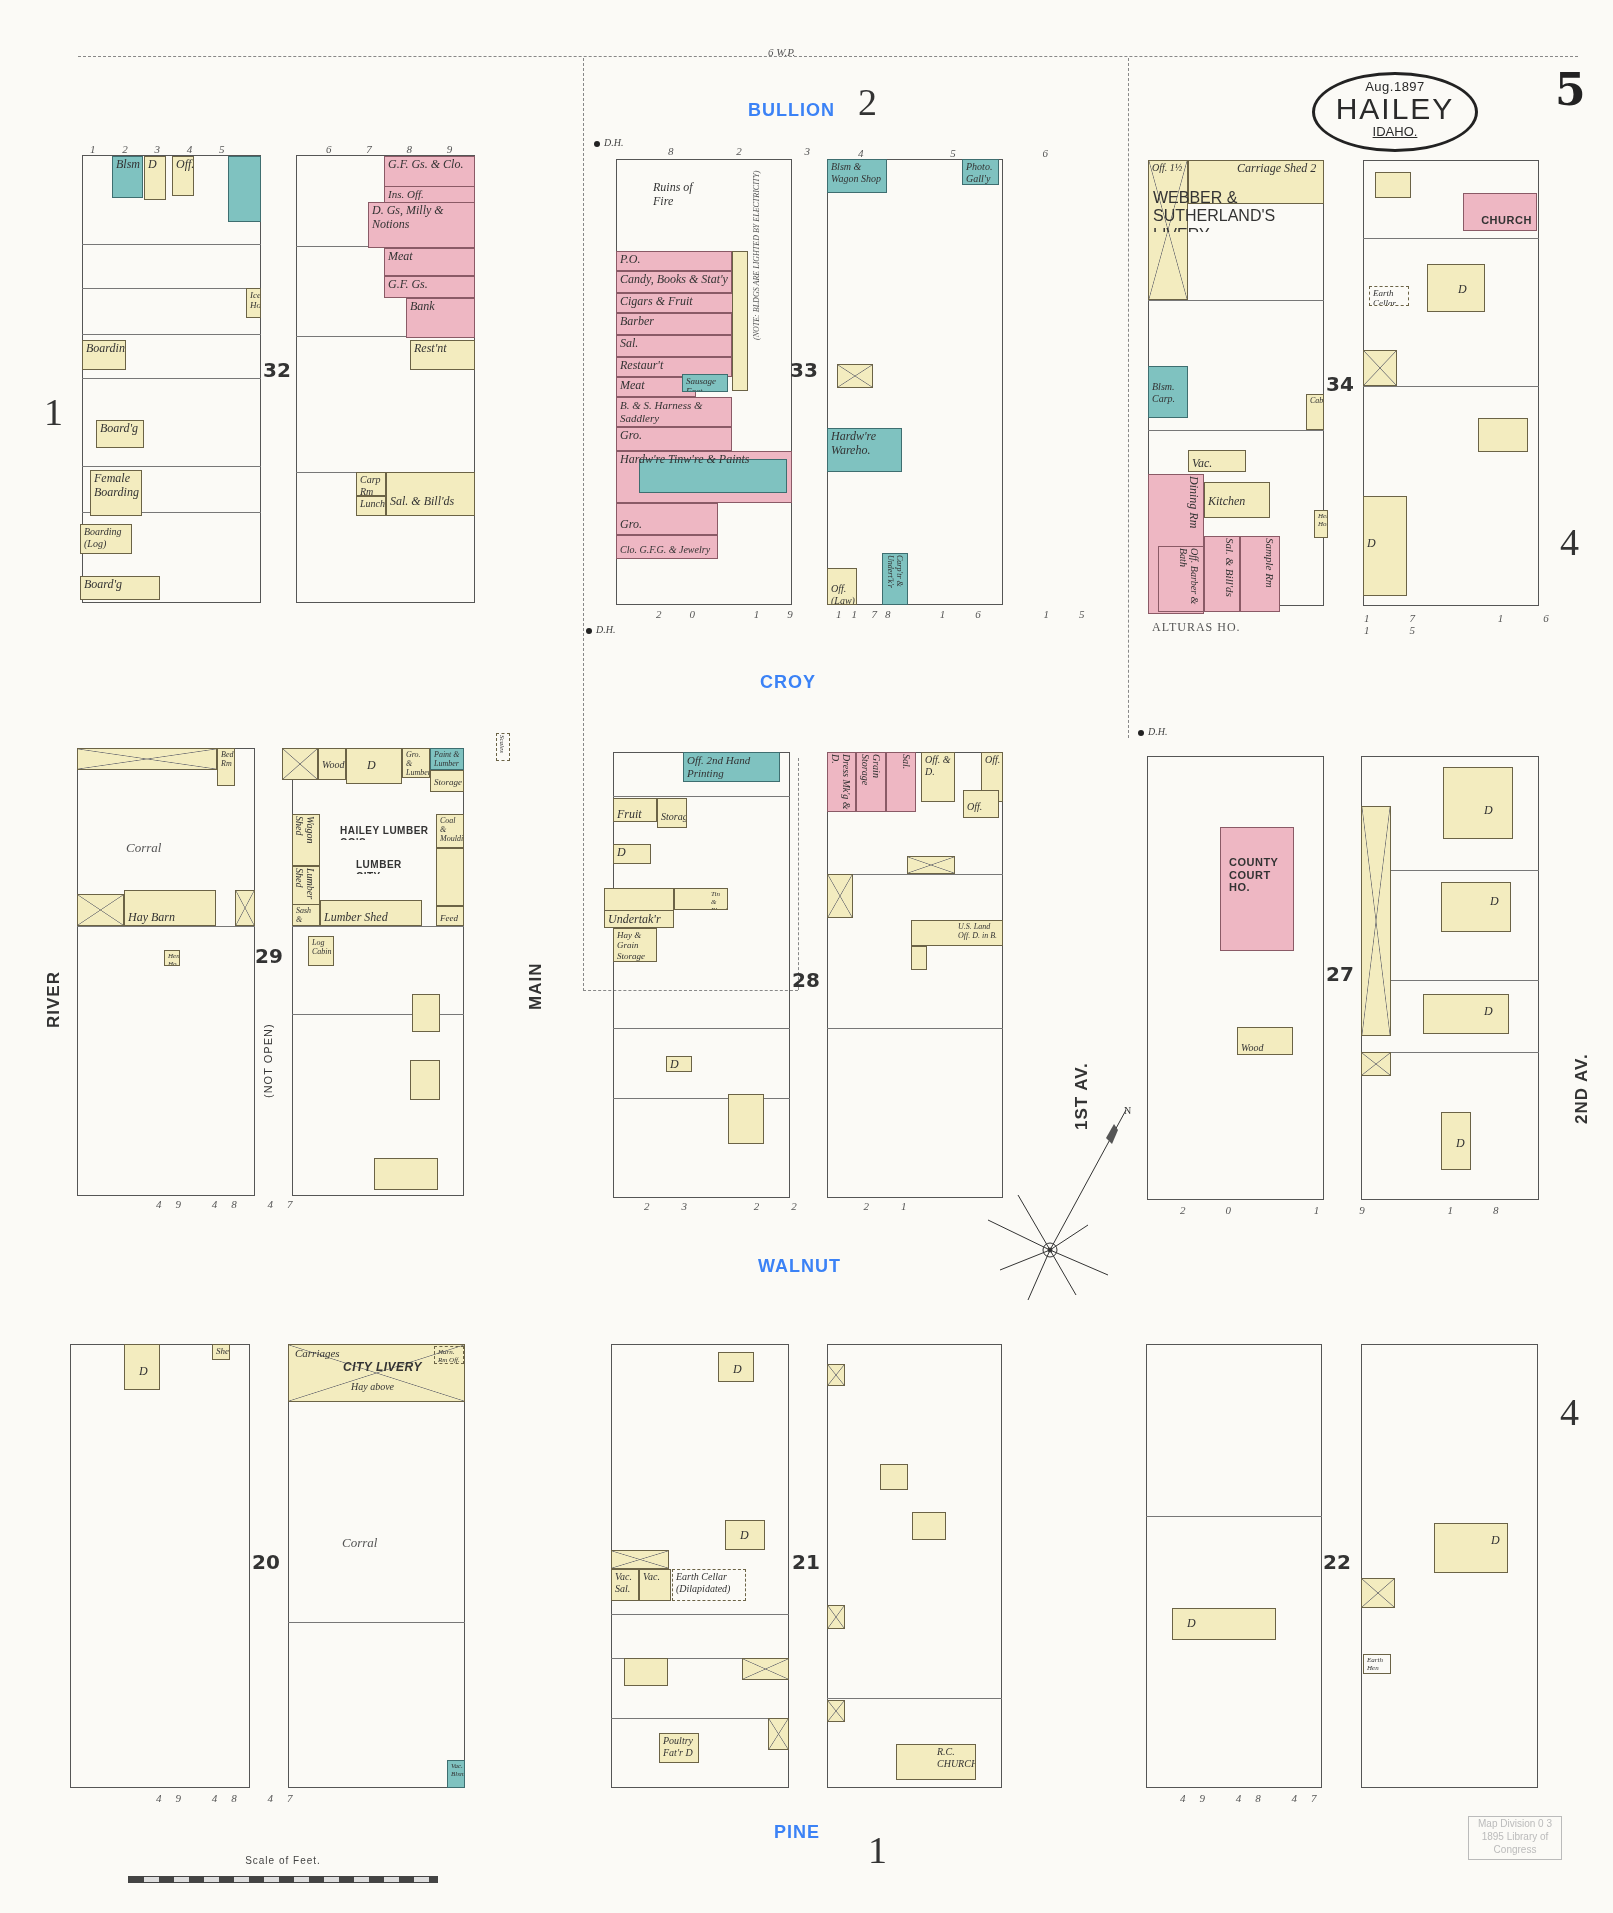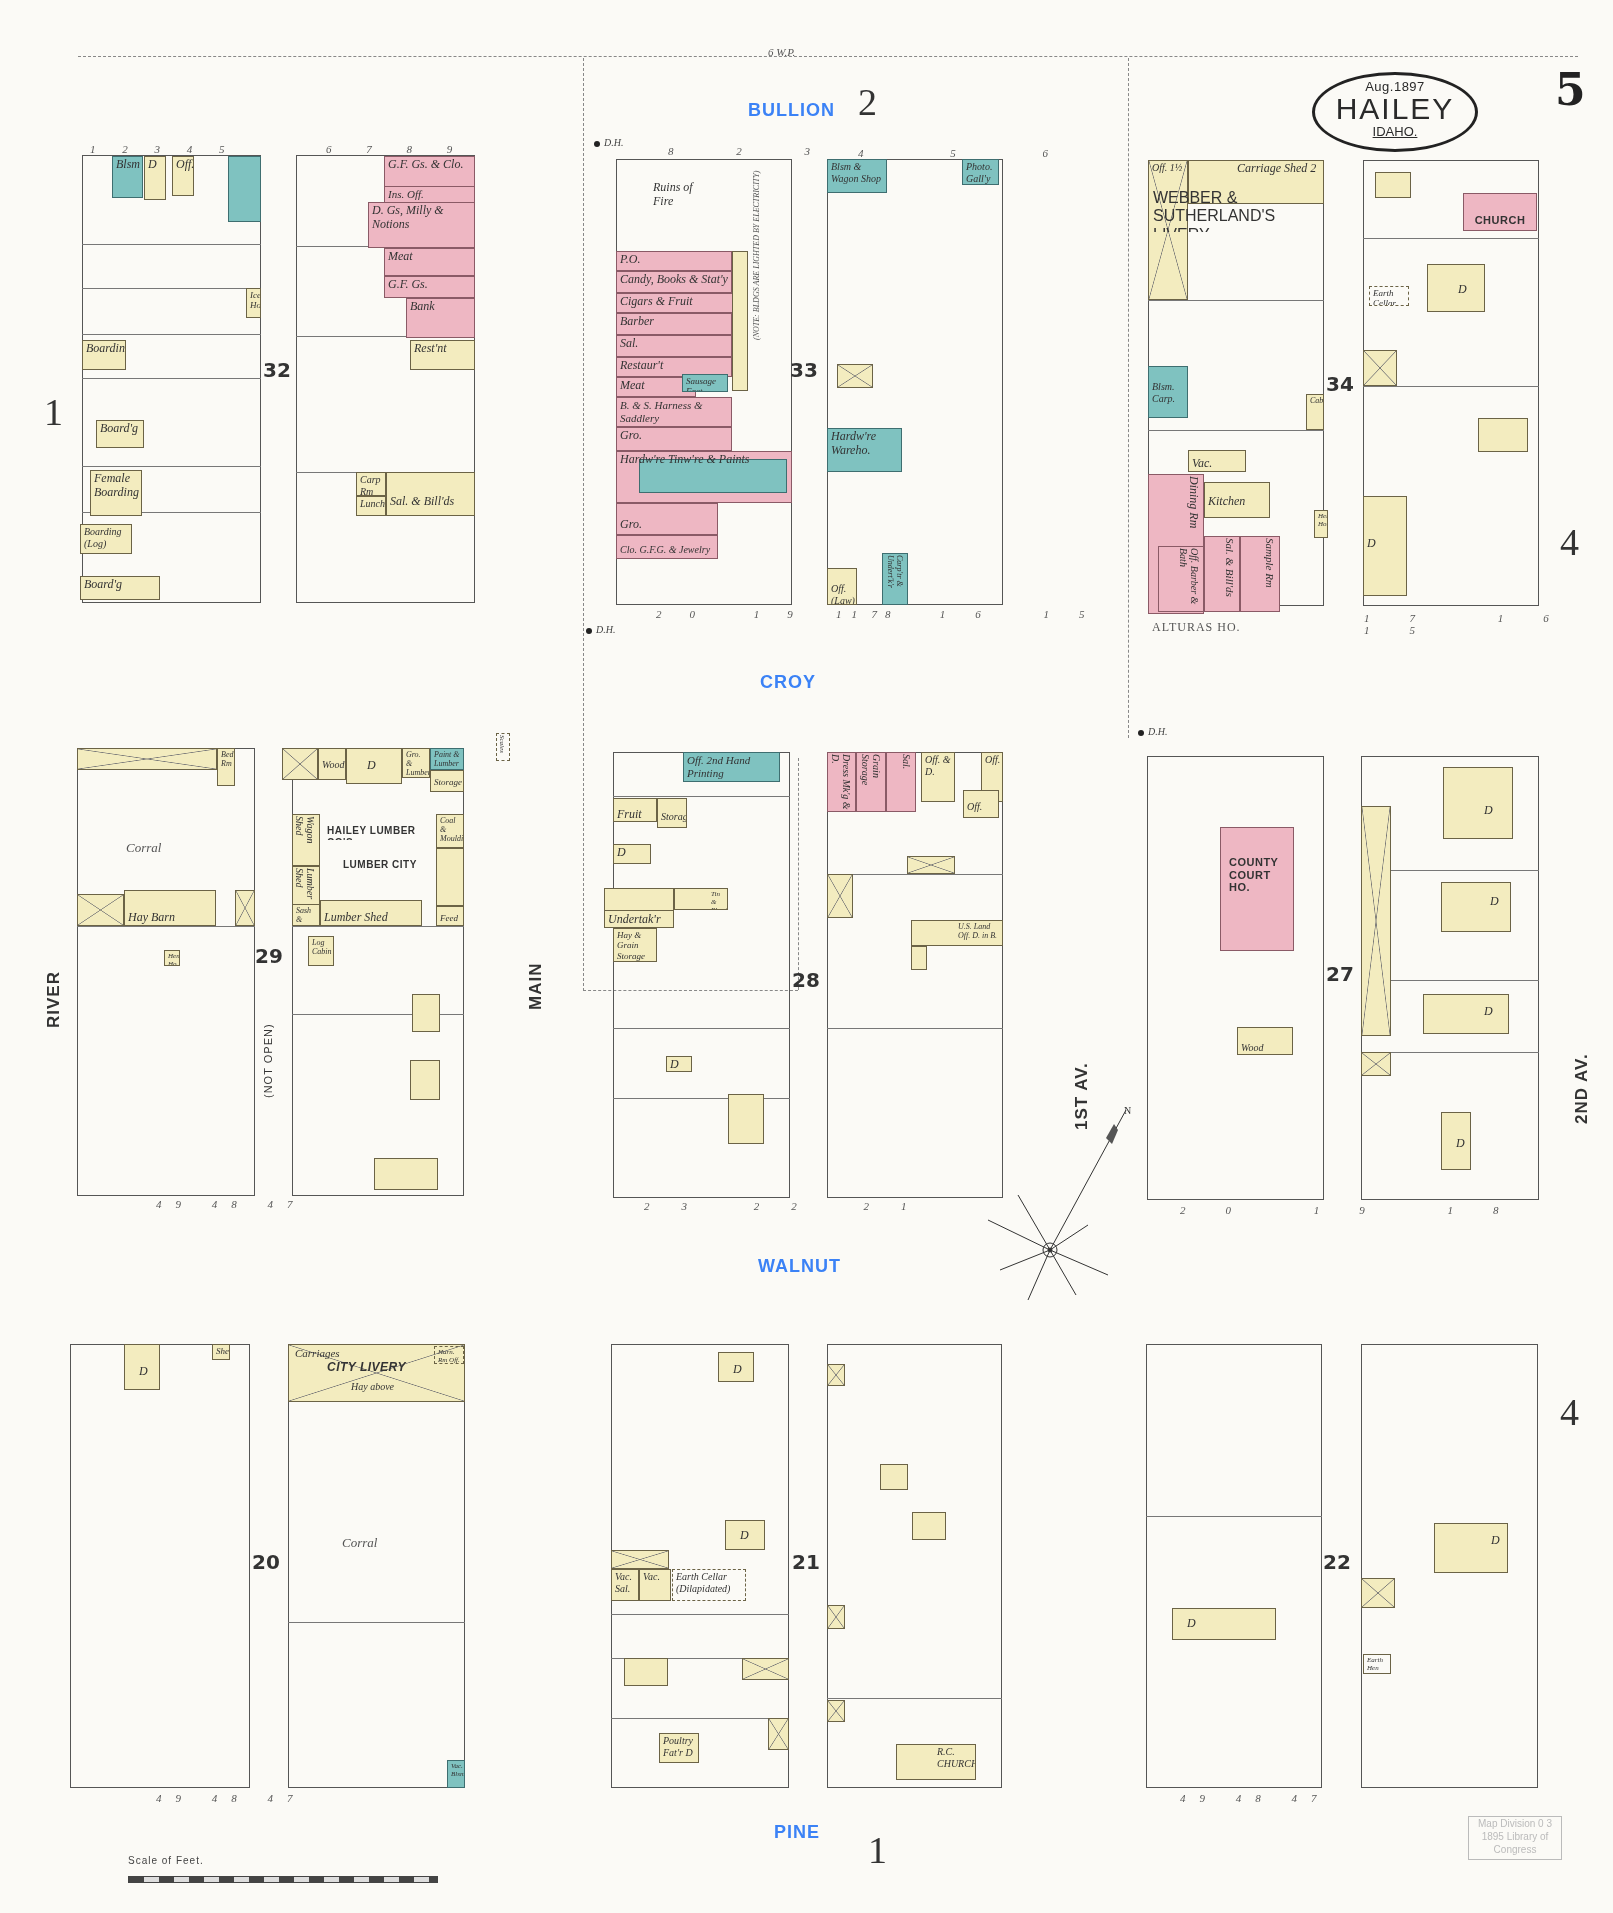--- a/index.html
+++ b/index.html
@@ -21,24 +21,24 @@
   .fireline{position:absolute;border-left:1.5px dashed #888;}
   .firelineh{position:absolute;border-top:1.5px dashed #888;}
   .dh{position:absolute;font-family:"Liberation Serif",serif;font-style:italic;font-size:10px;color:#444;}
   .dh:before{content:"";display:inline-block;width:6px;height:6px;border-radius:50%;background:#222;margin-right:4px;vertical-align:middle;}
   .cartouche{position:absolute;left:1312px;top:72px;width:166px;height:80px;border:3.5px solid #222;border-radius:50%;text-align:center;box-sizing:border-box;}
   .cartouche .d{font-size:13px;margin-top:4px;letter-spacing:0.5px;}
   .cartouche .c{font-size:30px;line-height:30px;letter-spacing:2px;}
   .cartouche .s{font-size:13px;text-decoration:underline;}
   .sheetnum{position:absolute;left:1555px;top:64px;font-family:"DejaVu Serif",serif;font-weight:bold;font-size:44px;color:#222;}
   .scale{position:absolute;left:128px;top:1855px;width:310px;}
-  .scale .t{font-size:10px;letter-spacing:1px;color:#444;}
+  .scale .t{font-size:10px;letter-spacing:1px;text-align:center;color:#444;}
   .scale .bar{height:5px;border:1px solid #444;background:repeating-linear-gradient(90deg,#444 0 15px,#ddd 15px 30px);margin-top:10px;}
   .stamp{position:absolute;left:1468px;top:1816px;width:92px;height:42px;border:1px solid #bbb;color:#bbb;font-size:10px;text-align:center;line-height:13px;}
-  .label-b{font-family:"Liberation Sans",sans-serif;font-style:normal;font-weight:bold;letter-spacing:0.5px;}
+  .label-b{font-family:"Liberation Sans",sans-serif;font-style:normal;font-weight:bold;letter-spacing:0.5px;padding-left:16px;}
 </style>
 </head>
 <body>
 
 <div class="firelineh" style="left:78px;top:56px;width:1500px;"></div>
 <div class="lotnum" style="left:768px;top:46px;">6 W.P.</div>
 
 <div class="fireline" style="left:583px;top:58px;height:933px;"></div>
 <div class="firelineh" style="left:583px;top:990px;width:215px;"></div>
 <div class="fireline" style="left:798px;top:758px;height:232px;"></div>

